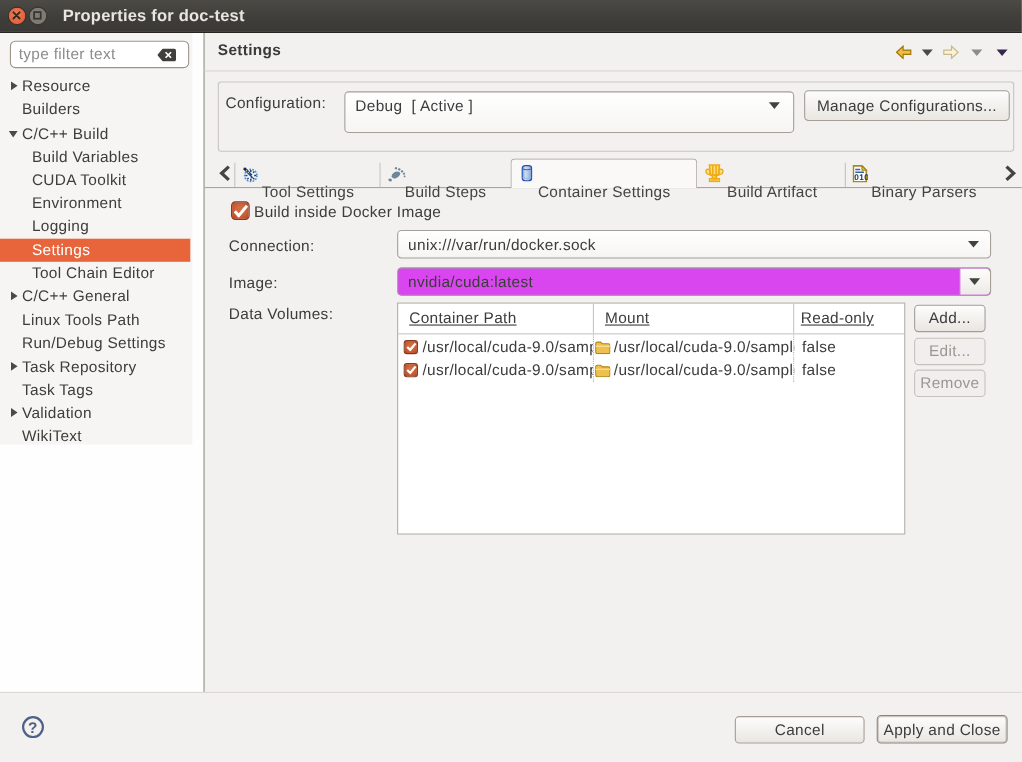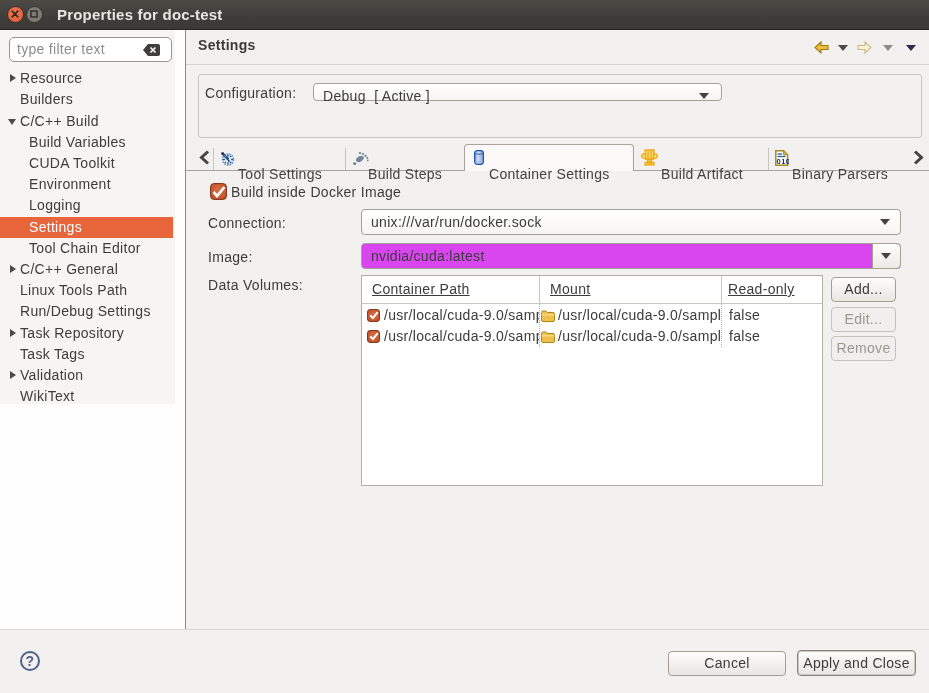--- a/index.html
+++ b/index.html
@@ -165,24 +165,25 @@
   </svg>
   <div class="arr abs" style="left:652px;top:15px;border-top-color:#4b4a46;"></div>
   <svg class="abs" style="left:671px;top:11px" width="15" height="13" viewBox="0 0 15 13">
     <path d="M1 4.5 H8 V1 L14 6.5 L8 12 V8.5 H1 Z" fill="#faf3d8" stroke="#c9b98a" stroke-width="1.1"></path>
   </svg>
   <div class="arr abs" style="left:697px;top:15px;border-top-color:#8e8c88;"></div>
   <div class="arr abs" style="left:720px;top:15px;border-top-width:6px;border-top-color:#33284f;"></div>
   <div class="abs" id="hdr-sep"></div>
   <div class="abs" id="cfg-group"></div>
   <div class="abs" id="cfg-label" style="left:19px;top:55px;">Configuration:</div>
-  <div class="combo" style="left:127px;top:53px;width:409px;height:18px;">
+  <div class="combo" style="left:127px;top:53px;width:409px;height:38px;">
     <div class="ctext">Debug&nbsp; [ Active ]</div>
     <div class="arr" style="right:12px;top:9px;"></div>
   </div>
+  <div class="btn" style="left:545px;top:52px;width:187px;height:28px;line-height:26px;">Manage Configurations...</div>
 
   <div class="abs" id="tabline"></div>
   <svg class="abs" style="left:13px;top:120px" width="11" height="15" viewBox="0 0 11 15">
       <path d="M9 1.5 L2.5 7.5 L9 13.5" stroke="#46443f" stroke-width="3" fill="none"></path>
     </svg>
   <div class="tabsep" style="left:27px;"></div>
   <svg class="abs" style="left:35px;top:122px" width="14" height="14" viewBox="0 0 14 14">
     <circle cx="7" cy="7.5" r="5.6" fill="#eef3f9" stroke="#4f8ecb" stroke-width="1.4" stroke-dasharray="1.6 1.1"></circle>
     <g stroke="#1d3d6e" stroke-width="1.3">
         <path d="M7 2.6 V4.4"></path>

